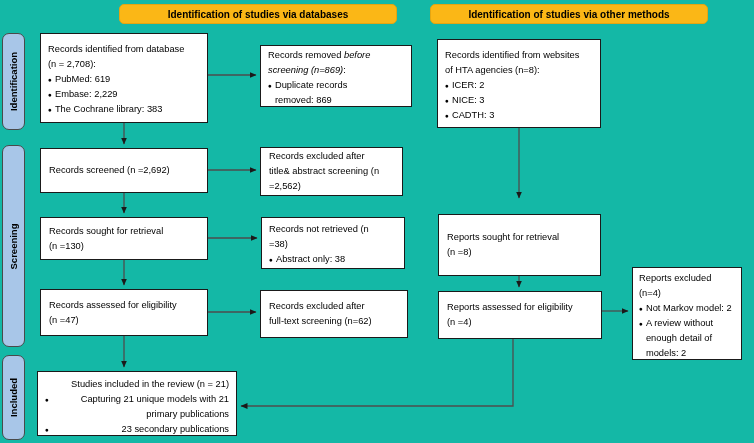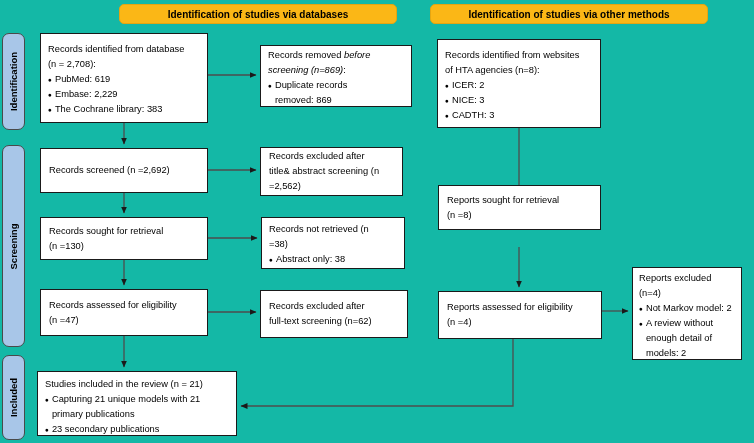--- a/index.html
+++ b/index.html
@@ -86,21 +86,21 @@
   <div class="box vc" style="left:40px;top:217px;width:168px;height:43px;">
     <div class="t">Records sought for retrieval
 (n =130)</div>
   </div>
 
   <div class="box vc" style="left:40px;top:289px;width:168px;height:47px;">
     <div class="t">Records assessed for eligibility
 (n =47)</div>
   </div>
 
-  <div class="box pad" style="left:37px;top:371px;width:200px;height:65px;padding-top:5px;">
+  <div class="box pad" style="left:37px;top:371px;width:200px;height:65px;padding-top:5px;text-align:right;">
     <div class="t">Studies included in the review (n = 21)</div>
     <div class="bl">
       <span class="bm">●</span>
       <span class="bt">Capturing 21 unique models with 21
 primary publications</span>
       </div>
     <div class="bl">
       <span class="bm">●</span>
       <span class="bt">23 secondary publications</span>
       </div>
@@ -146,21 +146,21 @@
     <div class="bl">
       <span class="bm">●</span>
       <span class="bt">NICE: 3</span>
       </div>
     <div class="bl">
       <span class="bm">●</span>
       <span class="bt">CADTH: 3</span>
       </div>
   </div>
 
-  <div class="box vc" style="left:438px;top:185px;width:163px;height:45px;justify-content:center;">
+  <div class="box vc" style="left:438px;top:214px;width:163px;height:62px;justify-content:center;">
     <div class="t">Reports sought for retrieval
 (n =8)</div>
   </div>
 
   <div class="box vc" style="left:438px;top:291px;width:164px;height:48px;">
     <div class="t">Reports assessed for eligibility
 (n =4)</div>
   </div>
 
   <div class="box pad" style="left:632px;top:267px;width:110px;height:93px;padding:3px 6px 0 6px;">

